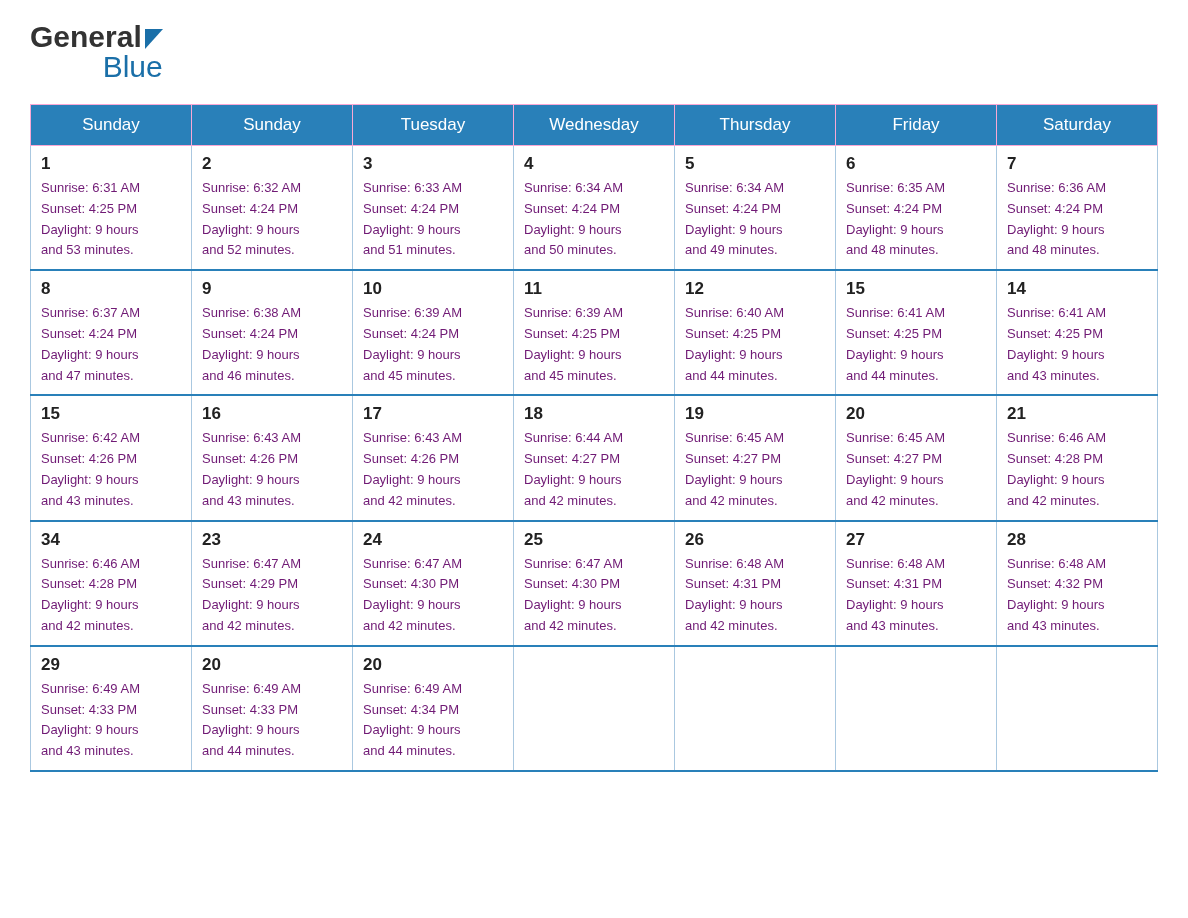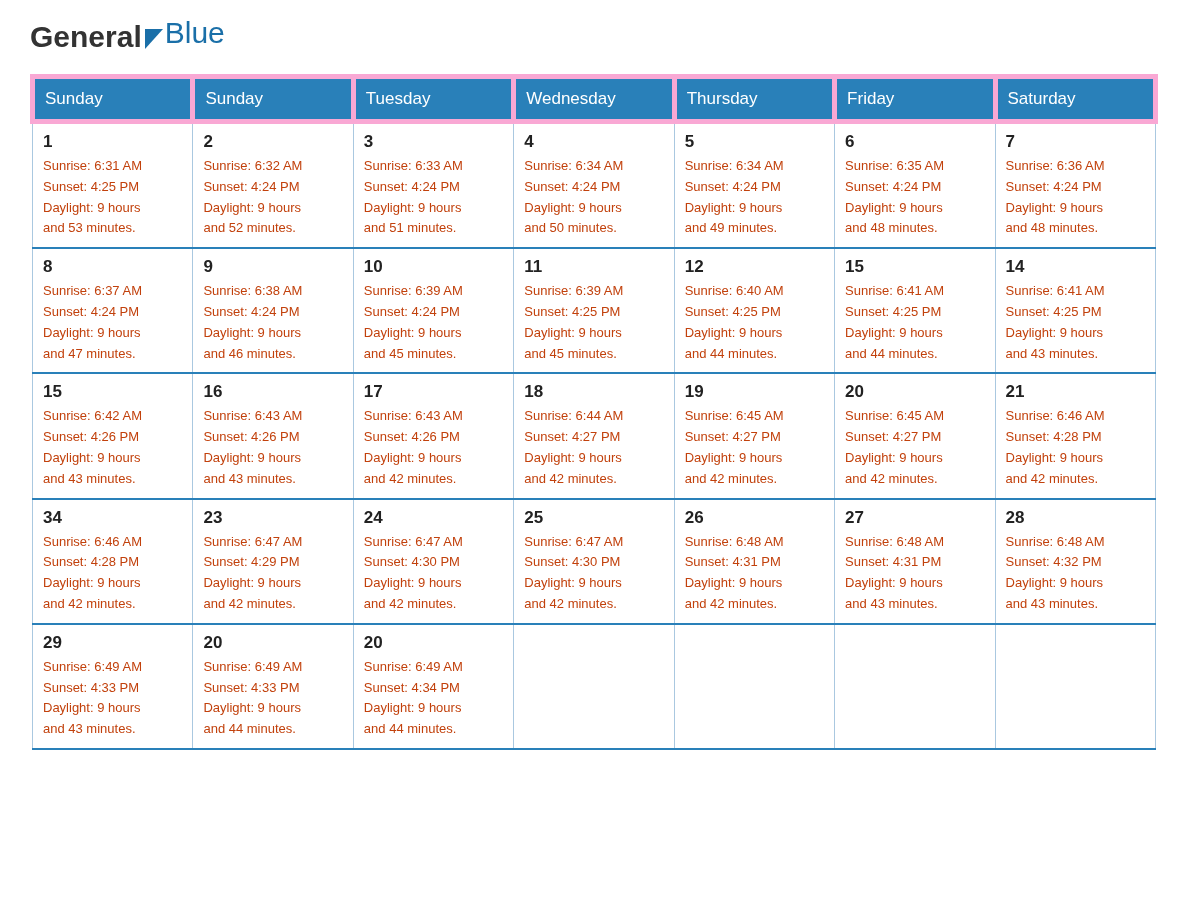--- a/index.html
+++ b/index.html
@@ -34,22 +34,22 @@
       width: 100%;
       border-collapse: collapse;
       border: 1px solid #2980b9;
     }
     .calendar-table th {
       background-color: #2980b9;
       color: #fff;
       font-size: 17px;
       font-weight: normal;
       padding: 10px 10px;
-      text-align: left;
-      border: 5px solid #f9a8d4;
+      text-align: center;
+      border: 1px solid #f9a8d4;
     }
     .calendar-table td {
       vertical-align: top;
       padding: 8px 10px;
       border: 1px solid #aac8e0;
       font-size: 13.5px;
       color: #222;
       min-width: 130px;
       min-height: 90px;
       background: #fff;
@@ -59,29 +59,30 @@
     }
     .day-number {
       font-size: 17px;
       font-weight: bold;
       margin-bottom: 4px;
       display: block;
     }
     .day-info {
       font-size: 13px;
       line-height: 1.6;
-      color: #c2410c;
+      color: #701a75;
     }
     .empty-cell {
       background: #fff;
     }
     
     .logo-wrapper {
       display: flex;
-      flex-direction: row;
+      flex-direction: column;
+      align-items: flex-end;
     }
     .logo-line1 {
       display: flex;
       align-items: center;
     }
     .logo-g { font-size: 30px; font-weight: bold; color: #333; }
     .arrow-icon {
       margin-left: 3px;
       margin-bottom: -4px;
     }

